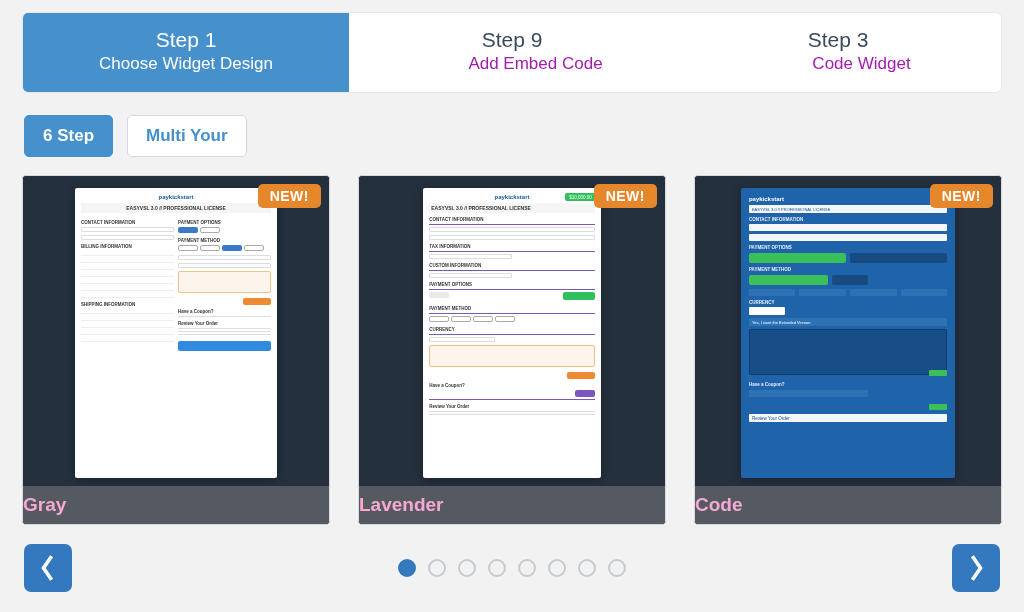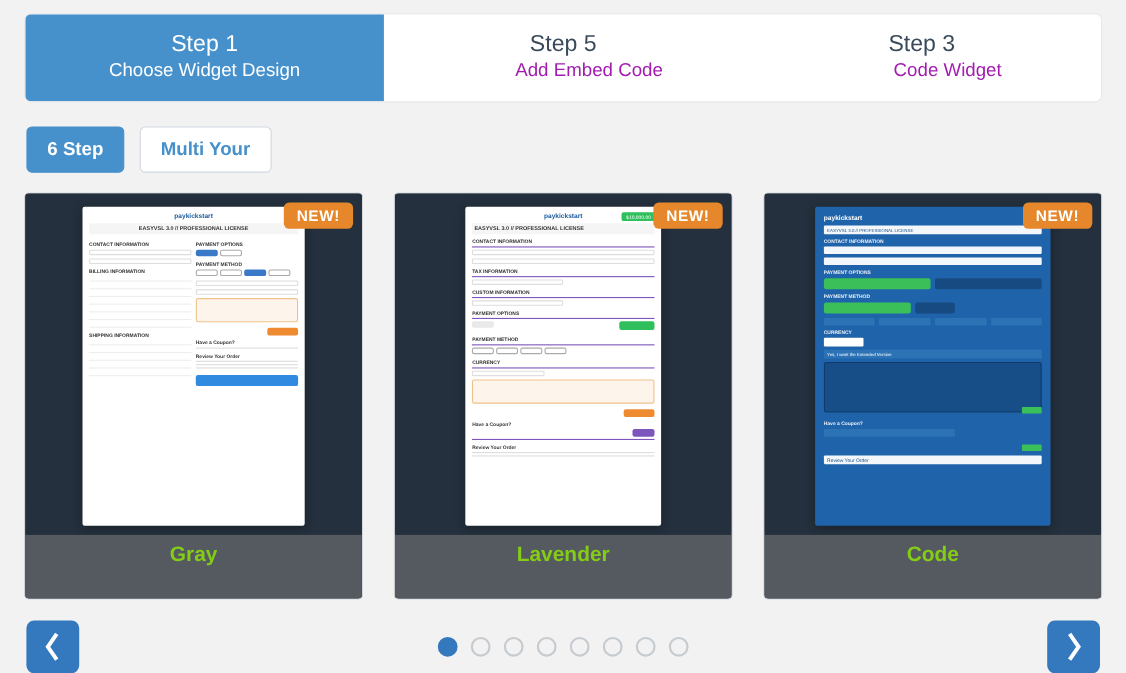--- a/index.html
+++ b/index.html
@@ -100,25 +100,24 @@
     color: #fff;
     font-weight: 700;
     font-size: 14px;
     padding: 4px 12px;
     border-radius: 5px;
     z-index: 5;
     letter-spacing: .5px;
   }
   .theme-footer {
     background: #555a60;
-    color: #84cc16;
-    text-align: center;
+    color: #f9a8d4;
     font-size: 19px;
     font-weight: 600;
-    padding: 8px 0 28px;
+    padding: 8px 0 8px;
   }
 
   
   .pager-row {
     display: flex;
     align-items: center;
     justify-content: center;
     position: relative;
     margin-top: 16px;
     height: 54px;
@@ -206,21 +205,21 @@
 </style>
 </head>
 <body>
 
 <div class="steps-bar">
   <div class="step-tab active">
     <span class="step-title">Step 1</span>
     <span class="step-sub">Choose Widget Design</span>
   </div>
   <div class="step-tab inactive">
-    <span class="step-title">Step 5</span>
+    <span class="step-title">Step 9</span>
     <span class="step-sub">Add Embed Code</span>
   </div>
   <div class="step-tab inactive">
     <span class="step-title">Step 3</span>
     <span class="step-sub">Code Widget</span>
   </div>
 </div>
 
 <div class="mode-row">
   <div class="mode-btn active">6 Step</div>

